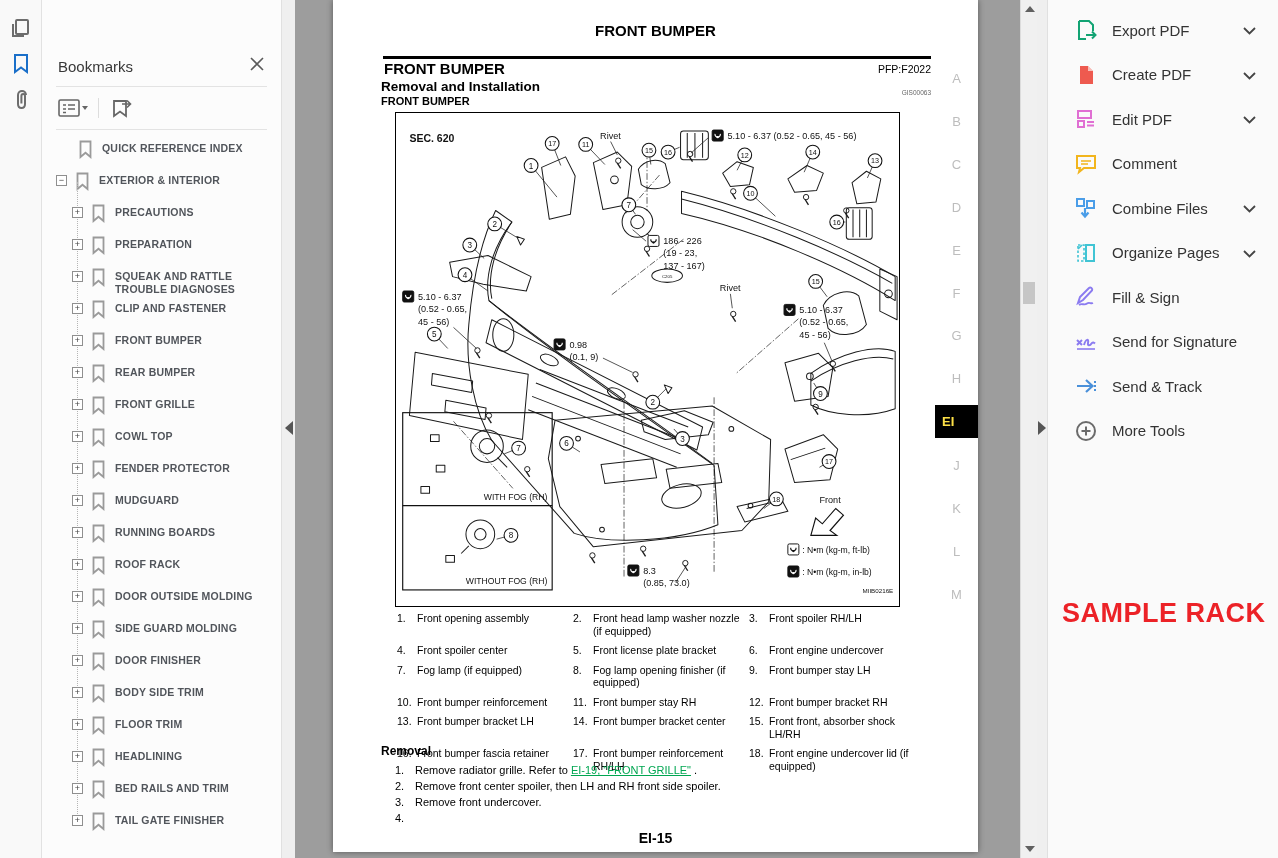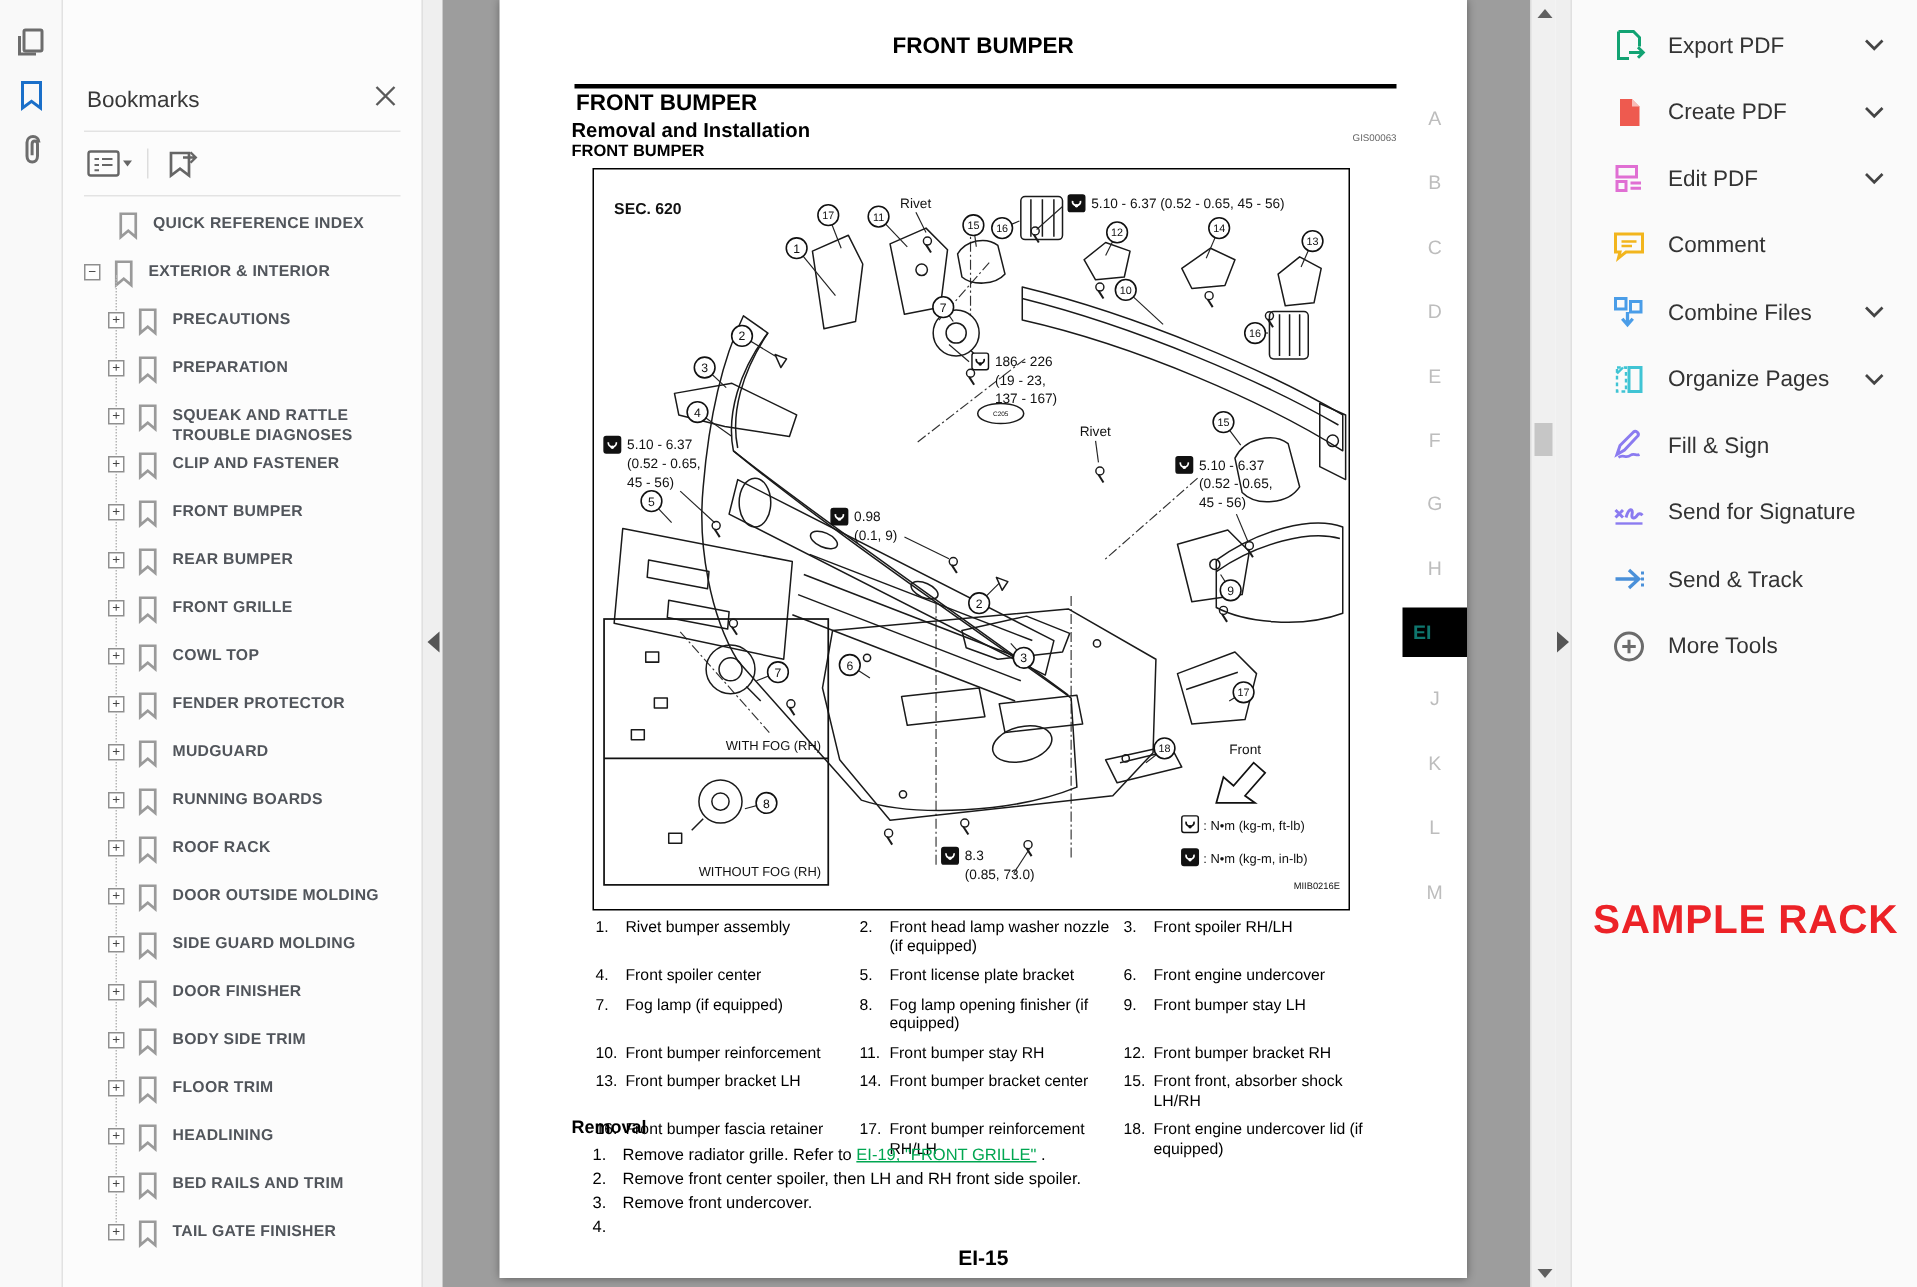--- a/index.html
+++ b/index.html
@@ -63,21 +63,21 @@
   .removal { position:absolute; left:48px; top:744px; width:560px; }
   .rm-head { font-size:12px; font-weight:bold; margin-bottom:4px; }
   .rm-step { display:flex; font-size:11px; line-height:16px; }
   .rm-step .snum { width:20px; flex:none; padding-left:14px; box-sizing:content-box; }
   .rm-step .stext { }
   .rm-link { color:#00a651; text-decoration:underline; cursor:pointer; }
   .pg-num { position:absolute; top:830px; left:0; width:100%; text-align:center; font-size:14px; font-weight:bold; }
 
   .tab-col { position:absolute; right:0; top:0; width:43px; height:852px; }
   .side-tab { position:absolute; right:0; width:43px; text-align:center; font-size:13px; color:#bdbdbd; cursor:pointer; }
-  .side-tab.active { background:#000; color:#0f766e; font-weight:bold; height:33px; line-height:33px; text-align:left; padding-left:7px; }
+  .side-tab.active { background:#000; color:#fde047; font-weight:bold; height:33px; line-height:33px; text-align:left; padding-left:7px; }
 
   
   .v-scroll { position:absolute; left:1020px; top:0; width:17px; height:858px; background:#f0f0f0; border-left:1px solid #dcdcdc; }
   .sb-up, .sb-down { position:absolute; left:4px; width:0; height:0; cursor:pointer; }
   .sb-up { top:6px; border-left:5px solid transparent; border-right:5px solid transparent; border-bottom:6px solid #606060; }
   .sb-down { bottom:6px; border-left:5px solid transparent; border-right:5px solid transparent; border-top:6px solid #606060; }
   .sb-thumb { position:absolute; left:2px; top:282px; width:12px; height:22px; background:#c6c6c6; cursor:pointer; }
 
   
   .tools-panel { position:absolute; left:1048px; top:0; width:230px; height:858px; background:#fafafa; }
@@ -297,20 +297,21 @@
 
 <div class="left-strip">
   <div class="tri-left"></div>
 </div>
 
 <div class="doc-area">
   <div class="pdf-page">
     <div class="run-head">FRONT BUMPER</div>
     <div class="pg-rule"></div>
     <div class="sec-title">FRONT BUMPER</div>
+    <div class="pfp">PFP:F2022</div>
     <div class="sub-title">Removal and Installation</div>
     <div class="gis-code">GIS00063</div>
     <div class="sub2-title">FRONT BUMPER</div>
 
     <div class="figure-box">
       <svg id="fig-svg" width="100%" height="100%" viewBox="0 0 525 495">
         <g class="fig-dash">
           <path d="M238,292 L238,474"></path>
             <path d="M332,287 L332,470"></path>
             <path d="M262,28 L262,92"></path>
@@ -686,21 +687,21 @@
               <circle cx="120" cy="431" r="7.2" fill="#fff" stroke="#111" stroke-width="1.1"></circle>
               <text x="120" y="434.2" font-size="8.5" text-anchor="middle">8</text>
             </g>
           </g>
       </svg>
     </div>
 
     <div class="parts-grid">
         <div class="part">
           <span class="pnum">1.</span>
-          <span class="plabel">Rivet bumper assembly</span>
+          <span class="plabel">Front opening assembly</span>
         </div>
         <div class="part">
           <span class="pnum">2.</span>
           <span class="plabel">Front head lamp washer nozzle (if equipped)</span>
         </div>
         <div class="part">
           <span class="pnum">3.</span>
           <span class="plabel">Front spoiler RH/LH</span>
         </div>
         <div class="part">

